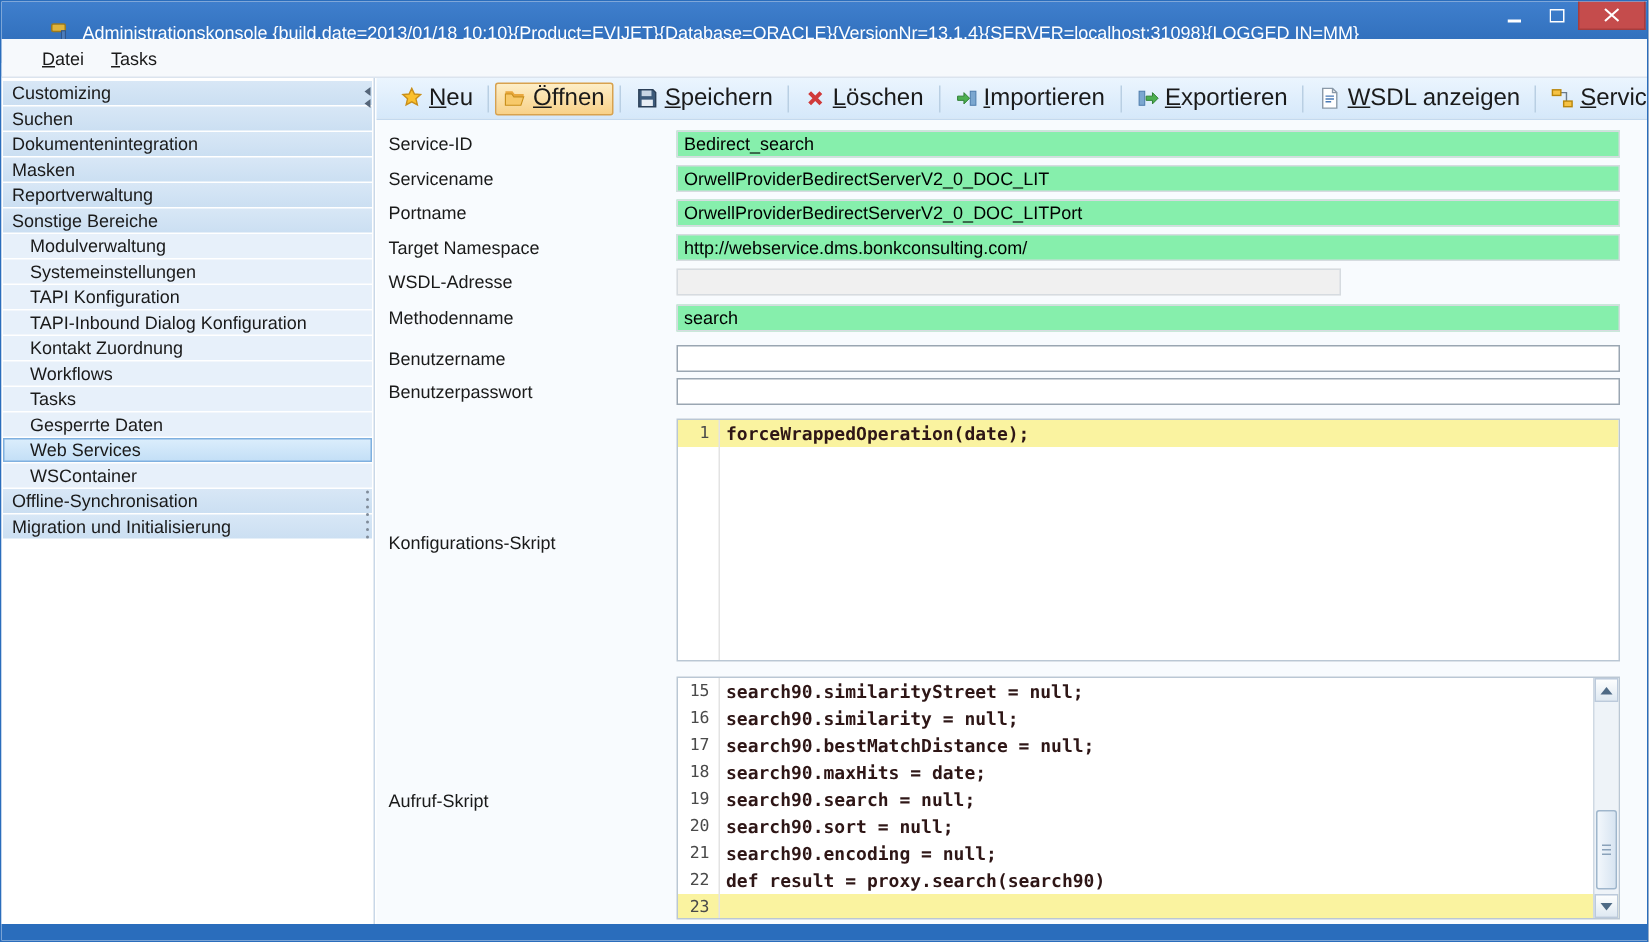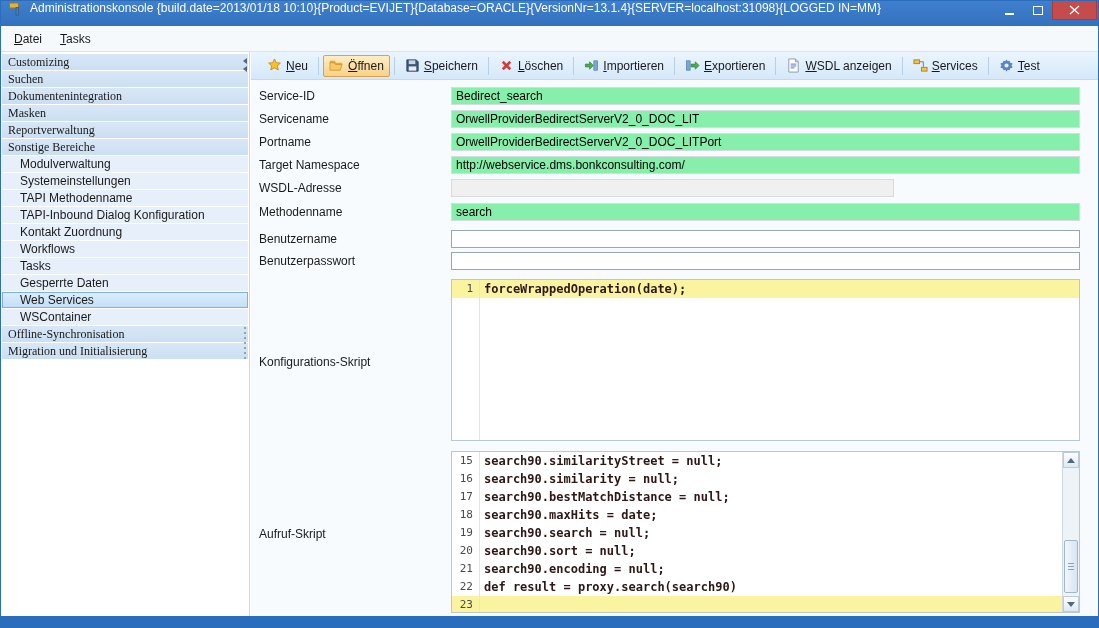--- a/index.html
+++ b/index.html
@@ -1,48 +1,48 @@
 <!DOCTYPE html>
 <html><head>
 <meta charset="utf-8">
 <style>
   html,body{margin:0;padding:0;background:#8d9aa9;}
   *{box-sizing:border-box;}
   .window{position:relative;width:1099px;height:628px;background:#fff;border:1px solid #2a6dbc;overflow:hidden;font-family:"Liberation Sans",sans-serif;}
 
   
-  .titlebar{position:absolute;top:0;left:0;right:0;height:41px;background:linear-gradient(#3f7fcd,#2a68b4);display:flex;}
+  .titlebar{position:absolute;top:0;left:0;right:0;height:41px;background:linear-gradient(#3f7fcd,#2a68b4);display:flex;align-items:center;padding-left:25px;}
   .app-icon{margin:0 6px 0 7px;width:16px;height:16px;flex:0 0 auto;}
   .title-text{color:#fff;font-size:12px;white-space:nowrap;overflow:hidden;flex:1;}
   .win-controls{display:flex;height:19px;margin:0 1px 0 8px;align-self:flex-start;}
   .win-btn{width:28px;height:19px;display:flex;align-items:center;justify-content:center;}
   .win-btn.close{width:45px;background:#c54c4c;border:1px solid #a83c3c;border-top:none;}
 
   
-  .menubar{position:absolute;top:25px;left:0;right:0;height:26px;background:#f6f9fc;border-bottom:1px solid #dbe4ee;display:flex;align-items:center;padding-left:4px;}
+  .menubar{position:absolute;top:25px;left:0;right:0;height:26px;background:#f6f9fc;border-bottom:1px solid #dbe4ee;display:flex;align-items:center;padding-left:18px;}
   .menu-item{display:inline-block;font-size:12px;color:#1a1a1a;padding:3px 9px;}
   .menu-item::first-letter{text-decoration:underline;}
 
   
   .body{position:absolute;top:51px;left:0;right:0;bottom:11px;background:#fff;}
 
   
   .sidebar{position:absolute;left:0;top:0;width:249px;height:100%;background:#fff;border-right:1px solid #c9d8e8;padding-top:2px;}
   .side-item{height:16px;line-height:16px;margin:0 1px 1px 1px;font-size:12px;color:#1a1a1a;padding-left:6px;white-space:nowrap;overflow:hidden;cursor:default;}
-  .lvl0{background:linear-gradient(#d8e7f6,#cbdff2);font-family:Liberation Serif, serif;}
+  .lvl0{background:linear-gradient(#d8e7f6,#cbdff2);}
   .lvl1{background:#e7f0fa;padding-left:18px;}
   .side-item.selected{background:linear-gradient(#dceefc,#c2def6);box-shadow:inset 0 0 0 1px #7fb0df;}
   .collapse-handle{position:absolute;right:2px;top:4px;}
   .tri-l{width:0;height:0;border-top:3px solid transparent;border-bottom:3px solid transparent;border-right:4px solid #55667a;margin:2px 0;}
   .splitter-grip{position:absolute;right:2px;top:272px;}
   .grip-dot{width:2px;height:2px;background:#7f8b99;border-radius:50%;margin:3px 1px;}
 
   
   .toolbar{position:absolute;left:250px;top:0;right:0;height:28px;background:linear-gradient(#ebf5fe,#d5e8fa);border-bottom:1px solid #c4d9ee;display:flex;align-items:center;padding-left:10px;}
-  .tb-btn{display:flex;align-items:center;gap:4px;height:22px;padding:0 5px;border:1px solid transparent;border-radius:2px;font-size:12px;color:#1a1a1a;cursor:default;}
+  .tb-btn{display:flex;align-items:center;gap:4px;height:22px;padding:0 5px;border:1px solid transparent;border-radius:2px;font-size:16px;color:#1a1a1a;cursor:default;}
   .tb-btn.active{background:linear-gradient(#fdeec7,#f8d188);border-color:#d8a24e;}
   .tb-icon{width:15px;height:15px;display:inline-flex;}
   .tb-label{display:inline-block;white-space:nowrap;}
   .tb-label::first-letter{text-decoration:underline;}
   .tb-sep{width:1px;height:18px;background:#b9cfe3;margin:0 4px;flex:0 0 1px;}
 
   
   .form{position:absolute;left:250px;top:28px;right:0;bottom:0;background:#f8fbfe;}
   .flabel{position:absolute;left:8px;font-size:12px;color:#1a1a1a;line-height:18px;white-space:nowrap;}
   .ffield{position:absolute;left:200px;height:18px;font-size:12px;font-family:"Liberation Sans",sans-serif;padding:0 4px;color:#000;}
@@ -112,21 +112,21 @@
 
     <div class="sidebar">
       <div class="side-item lvl0">Customizing</div>
       <div class="side-item lvl0">Suchen</div>
       <div class="side-item lvl0">Dokumentenintegration</div>
       <div class="side-item lvl0">Masken</div>
       <div class="side-item lvl0">Reportverwaltung</div>
       <div class="side-item lvl0">Sonstige Bereiche</div>
       <div class="side-item lvl1">Modulverwaltung</div>
       <div class="side-item lvl1">Systemeinstellungen</div>
-      <div class="side-item lvl1">TAPI Methodenname</div>
+      <div class="side-item lvl1">TAPI Konfiguration</div>
       <div class="side-item lvl1">TAPI-Inbound Dialog Konfiguration</div>
       <div class="side-item lvl1">Kontakt Zuordnung</div>
       <div class="side-item lvl1">Workflows</div>
       <div class="side-item lvl1">Tasks</div>
       <div class="side-item lvl1">Gesperrte Daten</div>
       <div class="side-item lvl1 selected">Web Services</div>
       <div class="side-item lvl1">WSContainer</div>
       <div class="side-item lvl0">Offline-Synchronisation</div>
       <div class="side-item lvl0">Migration und Initialisierung</div>
       <div class="collapse-handle">

